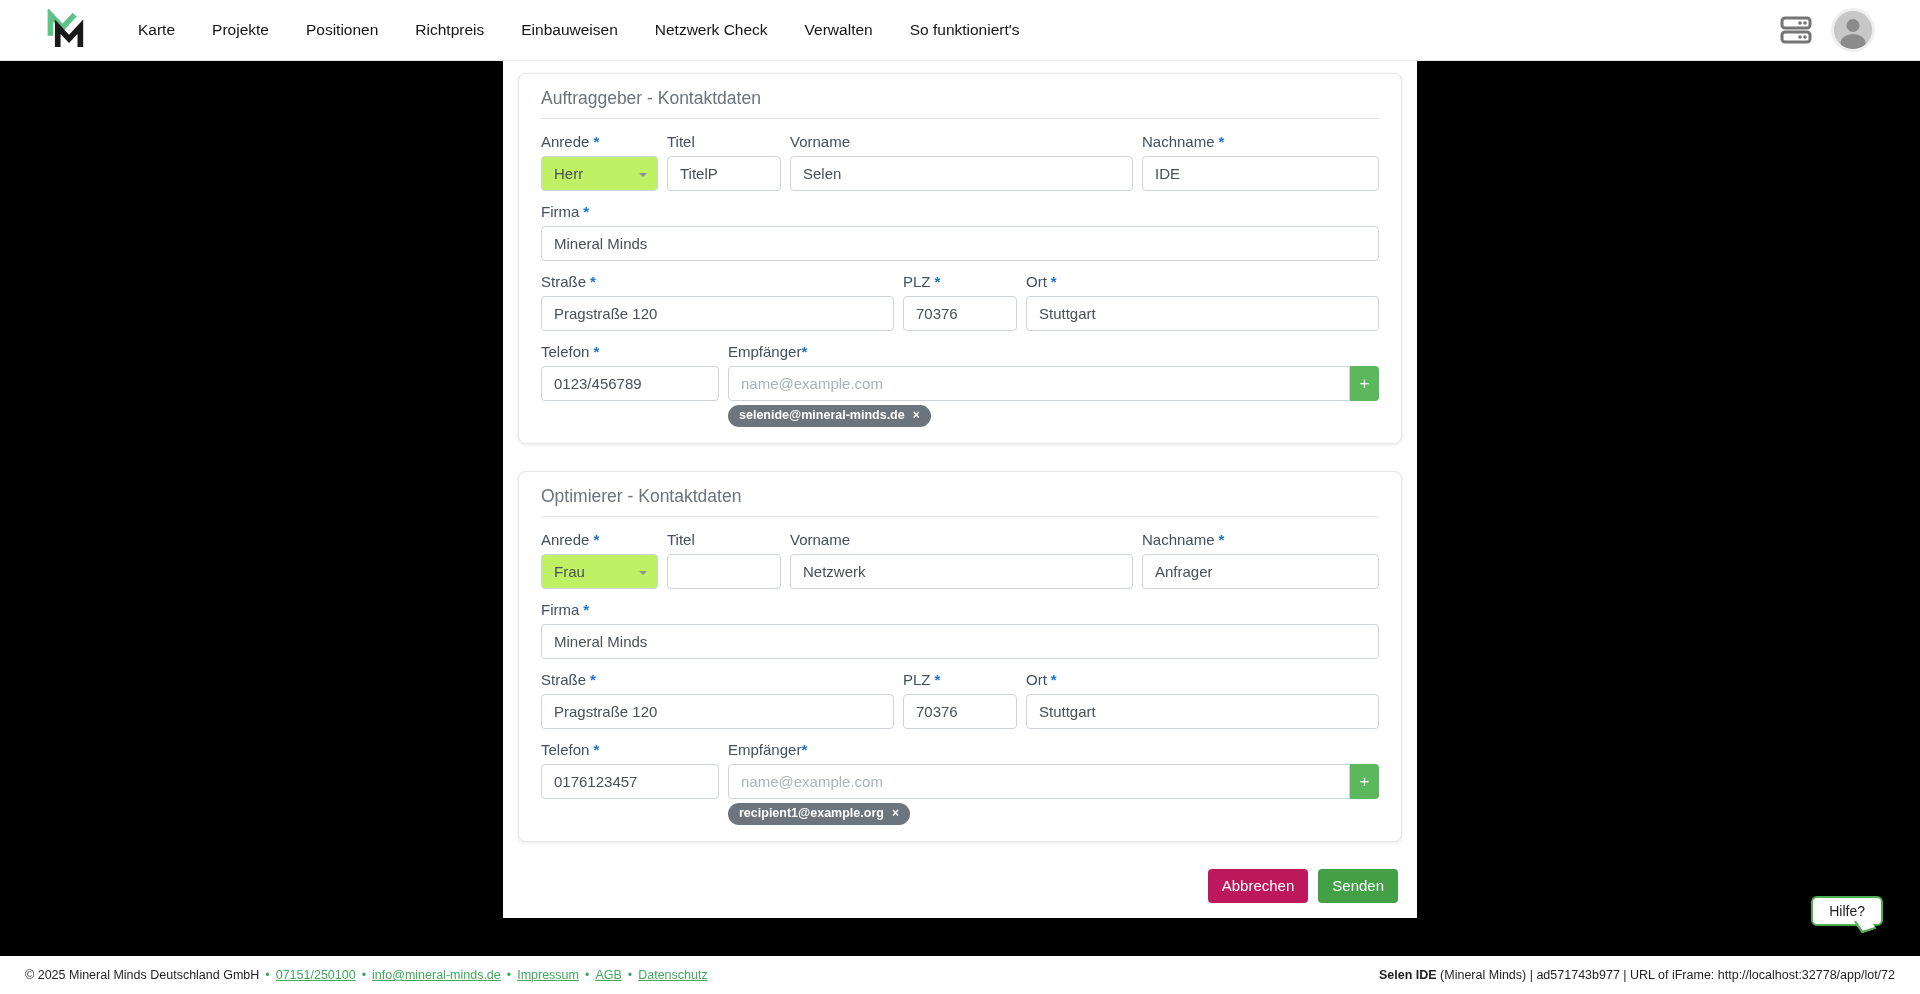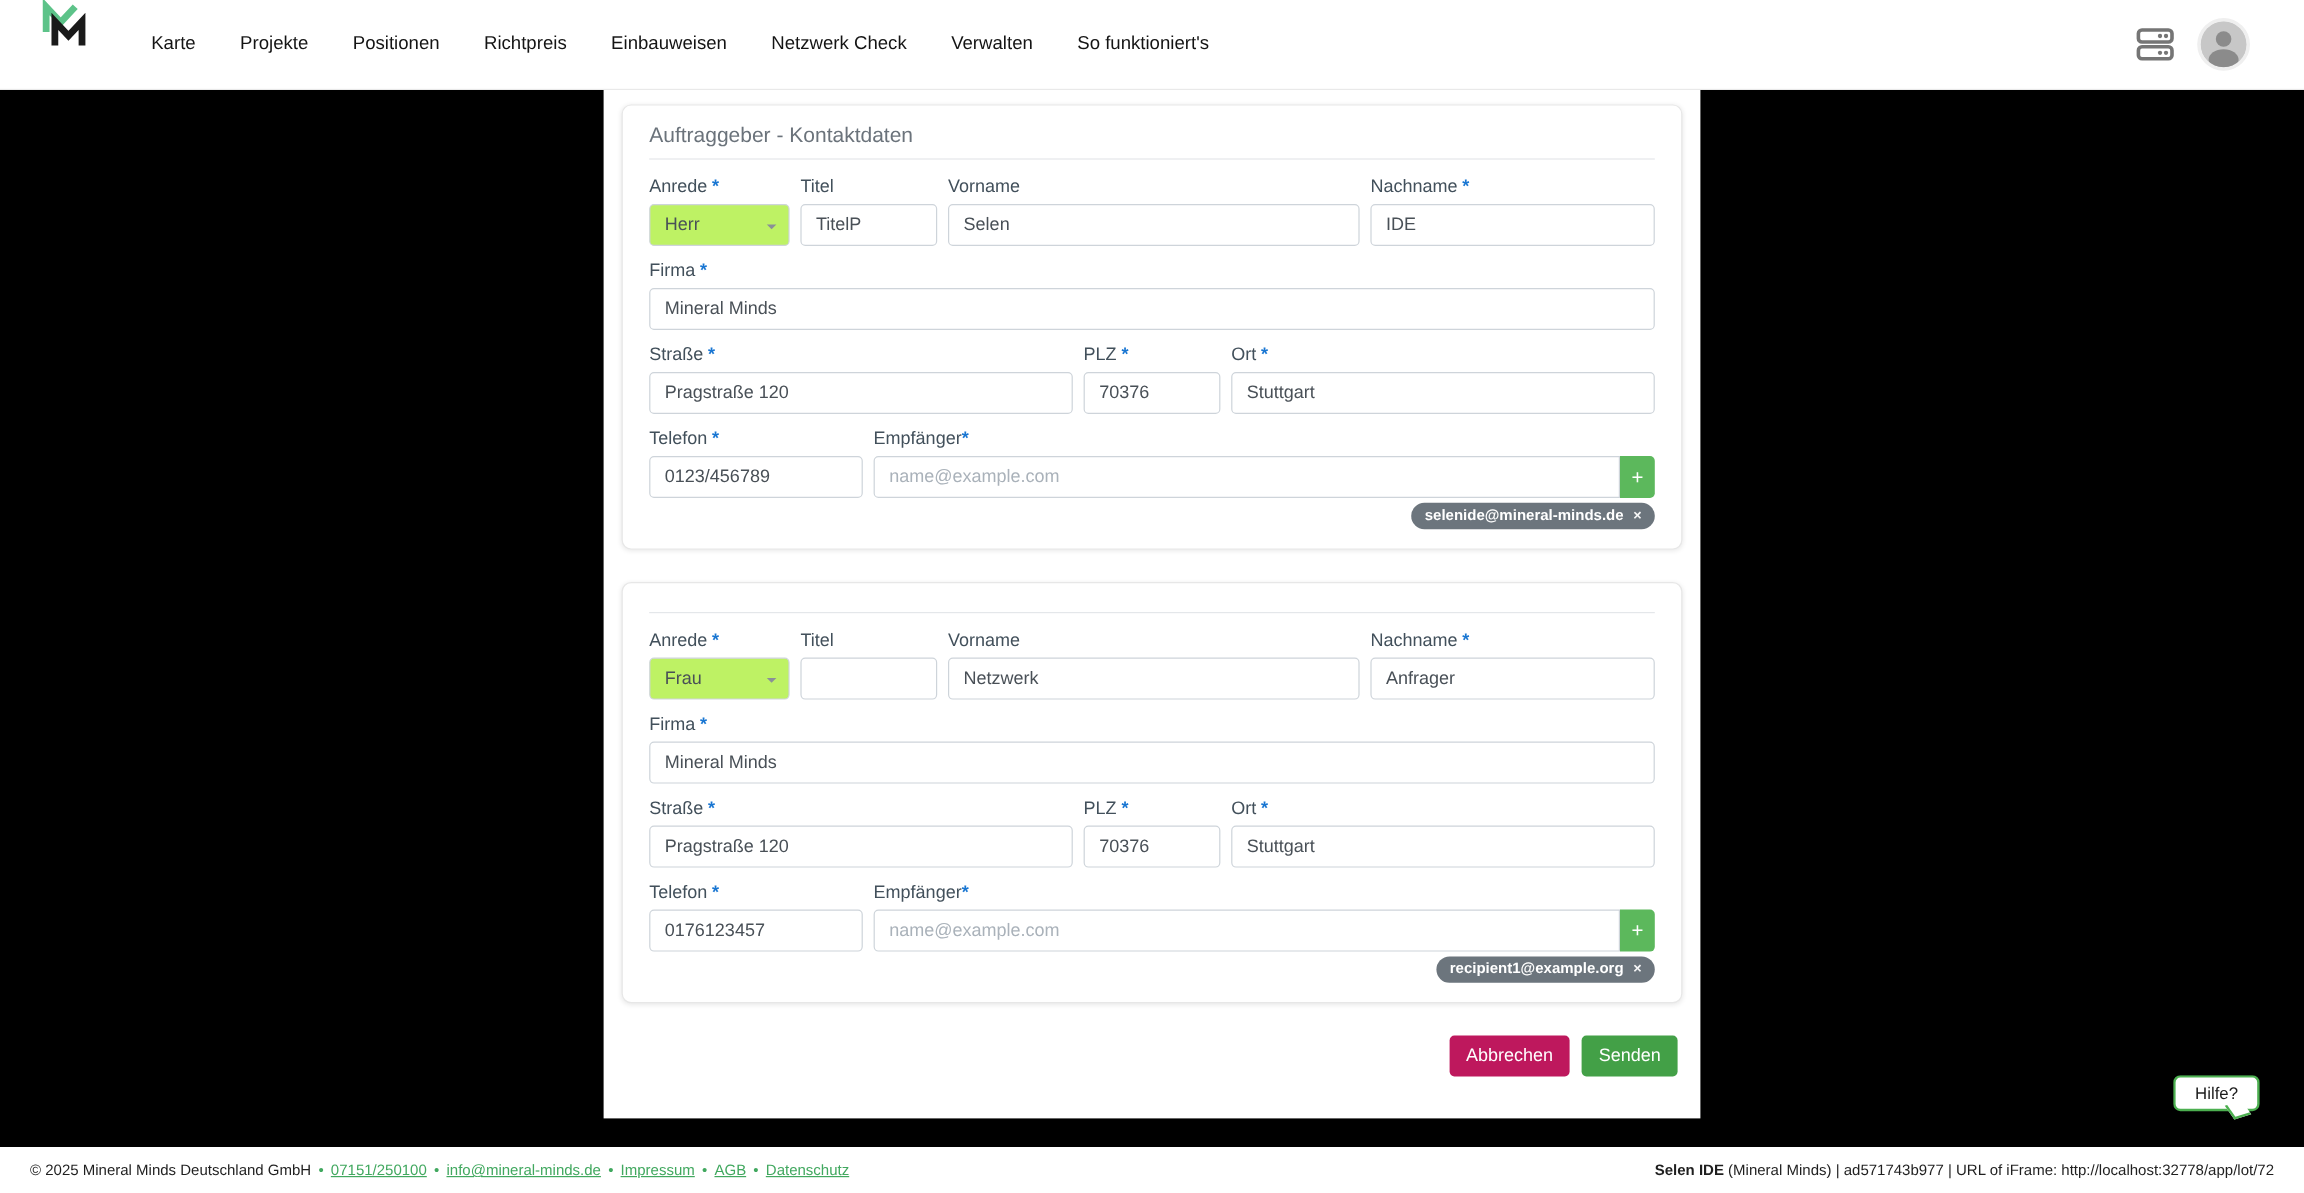--- a/index.html
+++ b/index.html
@@ -5,22 +5,22 @@
   * { box-sizing: border-box; }
   html, body { margin: 0; padding: 0; }
   body {
     background: #000;
     font-family: "Liberation Sans", sans-serif;
     width: 1920px; height: 994px; overflow: hidden;
   }
 
   
   .navbar {
-    height: 75px; background: #fff; border-bottom: 1px solid #e9e9e9;
-    display: flex; padding: 0 48px 0 32px;
+    height: 61px; background: #fff; border-bottom: 1px solid #e9e9e9;
+    display: flex; align-items: center; padding: 0 48px 0 44px;
     position: relative; z-index: 5;
   }
   .logo { width: 42px; height: 42px; margin-right: 52px; display: flex; align-items: center; }
   .nav-items { display: flex; align-items: center; gap: 37px; }
   .nav-item {
     font-size: 15.5px; font-weight: 500; color: #141414; cursor: pointer;
     white-space: nowrap;
   }
   .nav-right { margin-left: auto; display: flex; align-items: center; gap: 22px; }
   .rows-icon { cursor: pointer; display: flex; }
@@ -76,21 +76,21 @@
   }
 
   .input-group { display: flex; }
   .input-group .input { border-radius: 4px 0 0 4px; flex: 1; }
   .add-btn {
     width: 29px; height: 35px; border: none; cursor: pointer;
     background: #5cb85c; color: #fff; font-size: 17px; line-height: 1;
     border-radius: 0 4px 4px 0; font-family: "Liberation Sans", sans-serif;
   }
 
-  .chip-row { margin-left: 187px; text-align: right; }
+  .chip-row { margin-left: 187px; }
   .chip {
     display: inline-flex; align-items: center; gap: 8px;
     background: #6c757d; color: #fff; font-size: 12.5px; font-weight: 700;
     padding: 4px 11px; border-radius: 12px; line-height: 1.1;
   }
   .chip-x { cursor: pointer; font-size: 12px; font-weight: 700; opacity: .95; }
 
   .actions { display: flex; justify-content: flex-end; gap: 10px; margin-top: 26px; padding-right: 4px; }
   .btn {
     height: 34px; padding: 0 14px; border: none; border-radius: 4px;
@@ -231,20 +231,21 @@
 
       <div class="chip-row">
         <span class="chip">
           <span>selenide@mineral-minds.de</span>
           <span class="chip-x">×</span>
         </span>
       </div>
     </section>
 
     <section class="card">
+      <div class="card-title">Optimierer - Kontaktdaten</div>
       <hr class="card-divider">
 
       <div class="form-row row-anrede">
         <div class="field">
           <label><span>Anrede</span><span class="req">*</span></label>
           <div class="select">Frau</div>
         </div>
         <div class="field">
           <label><span>Titel</span></label>
           <input class="input" value="" style="">

